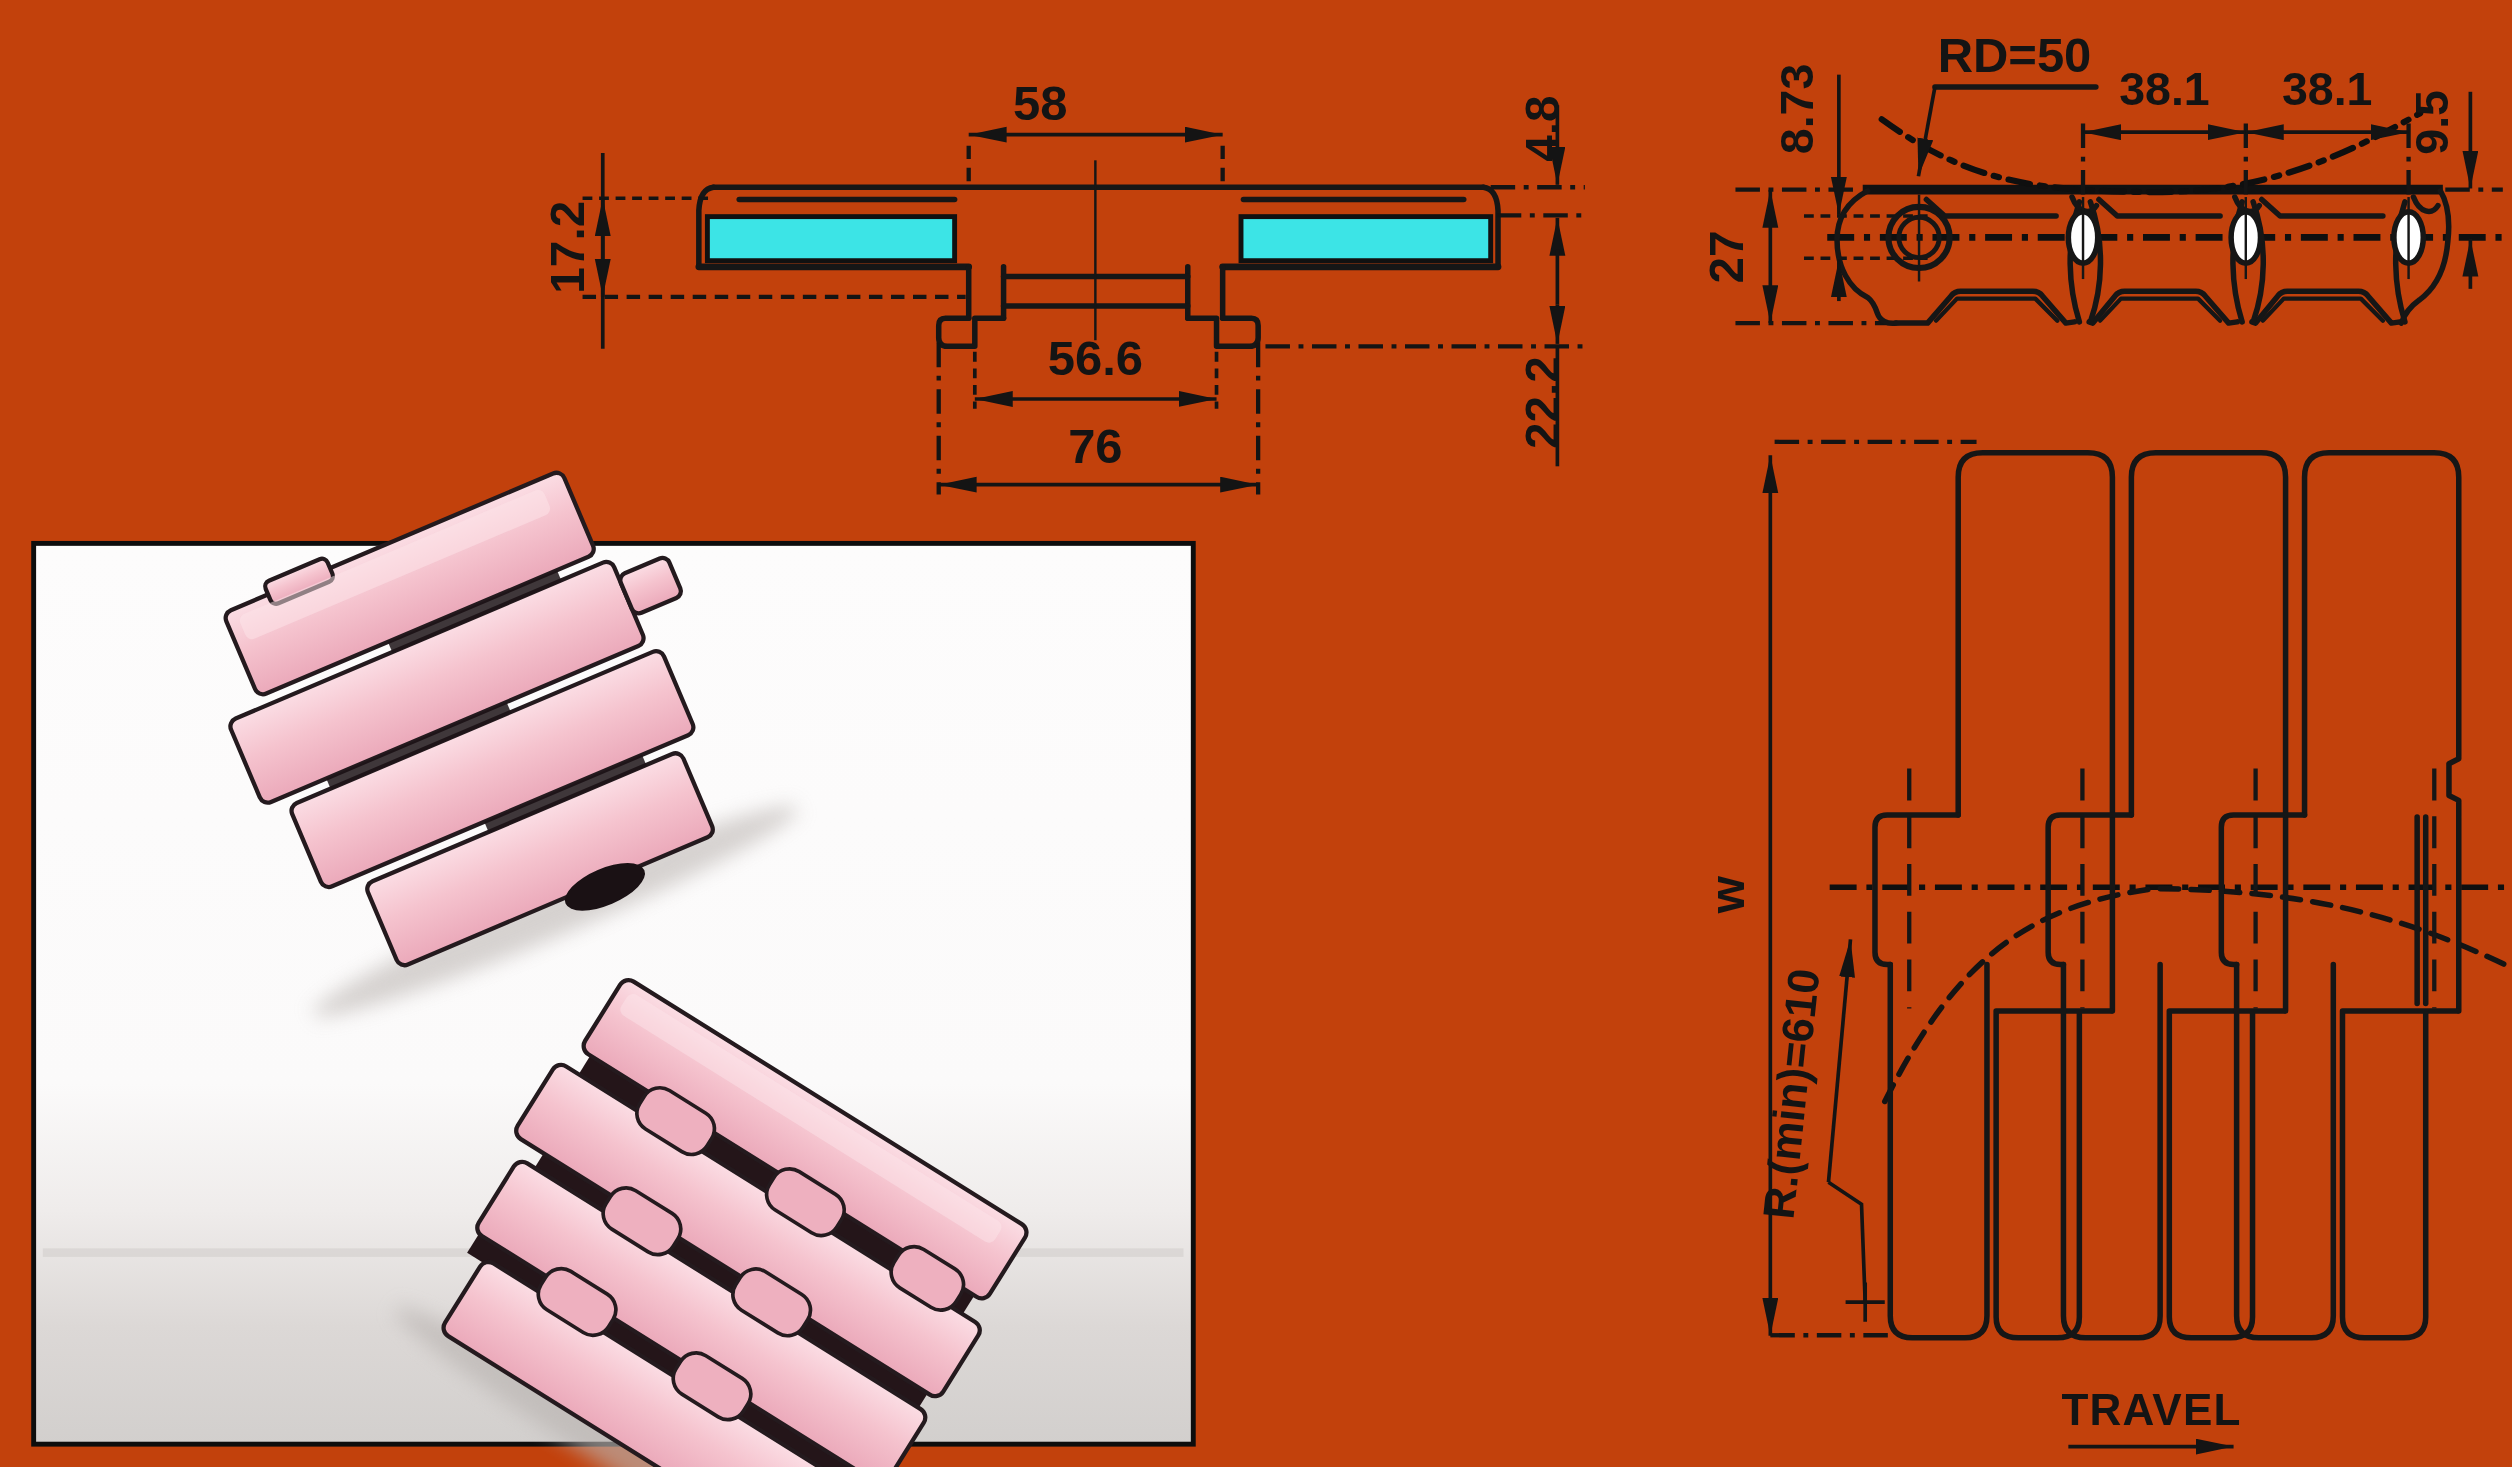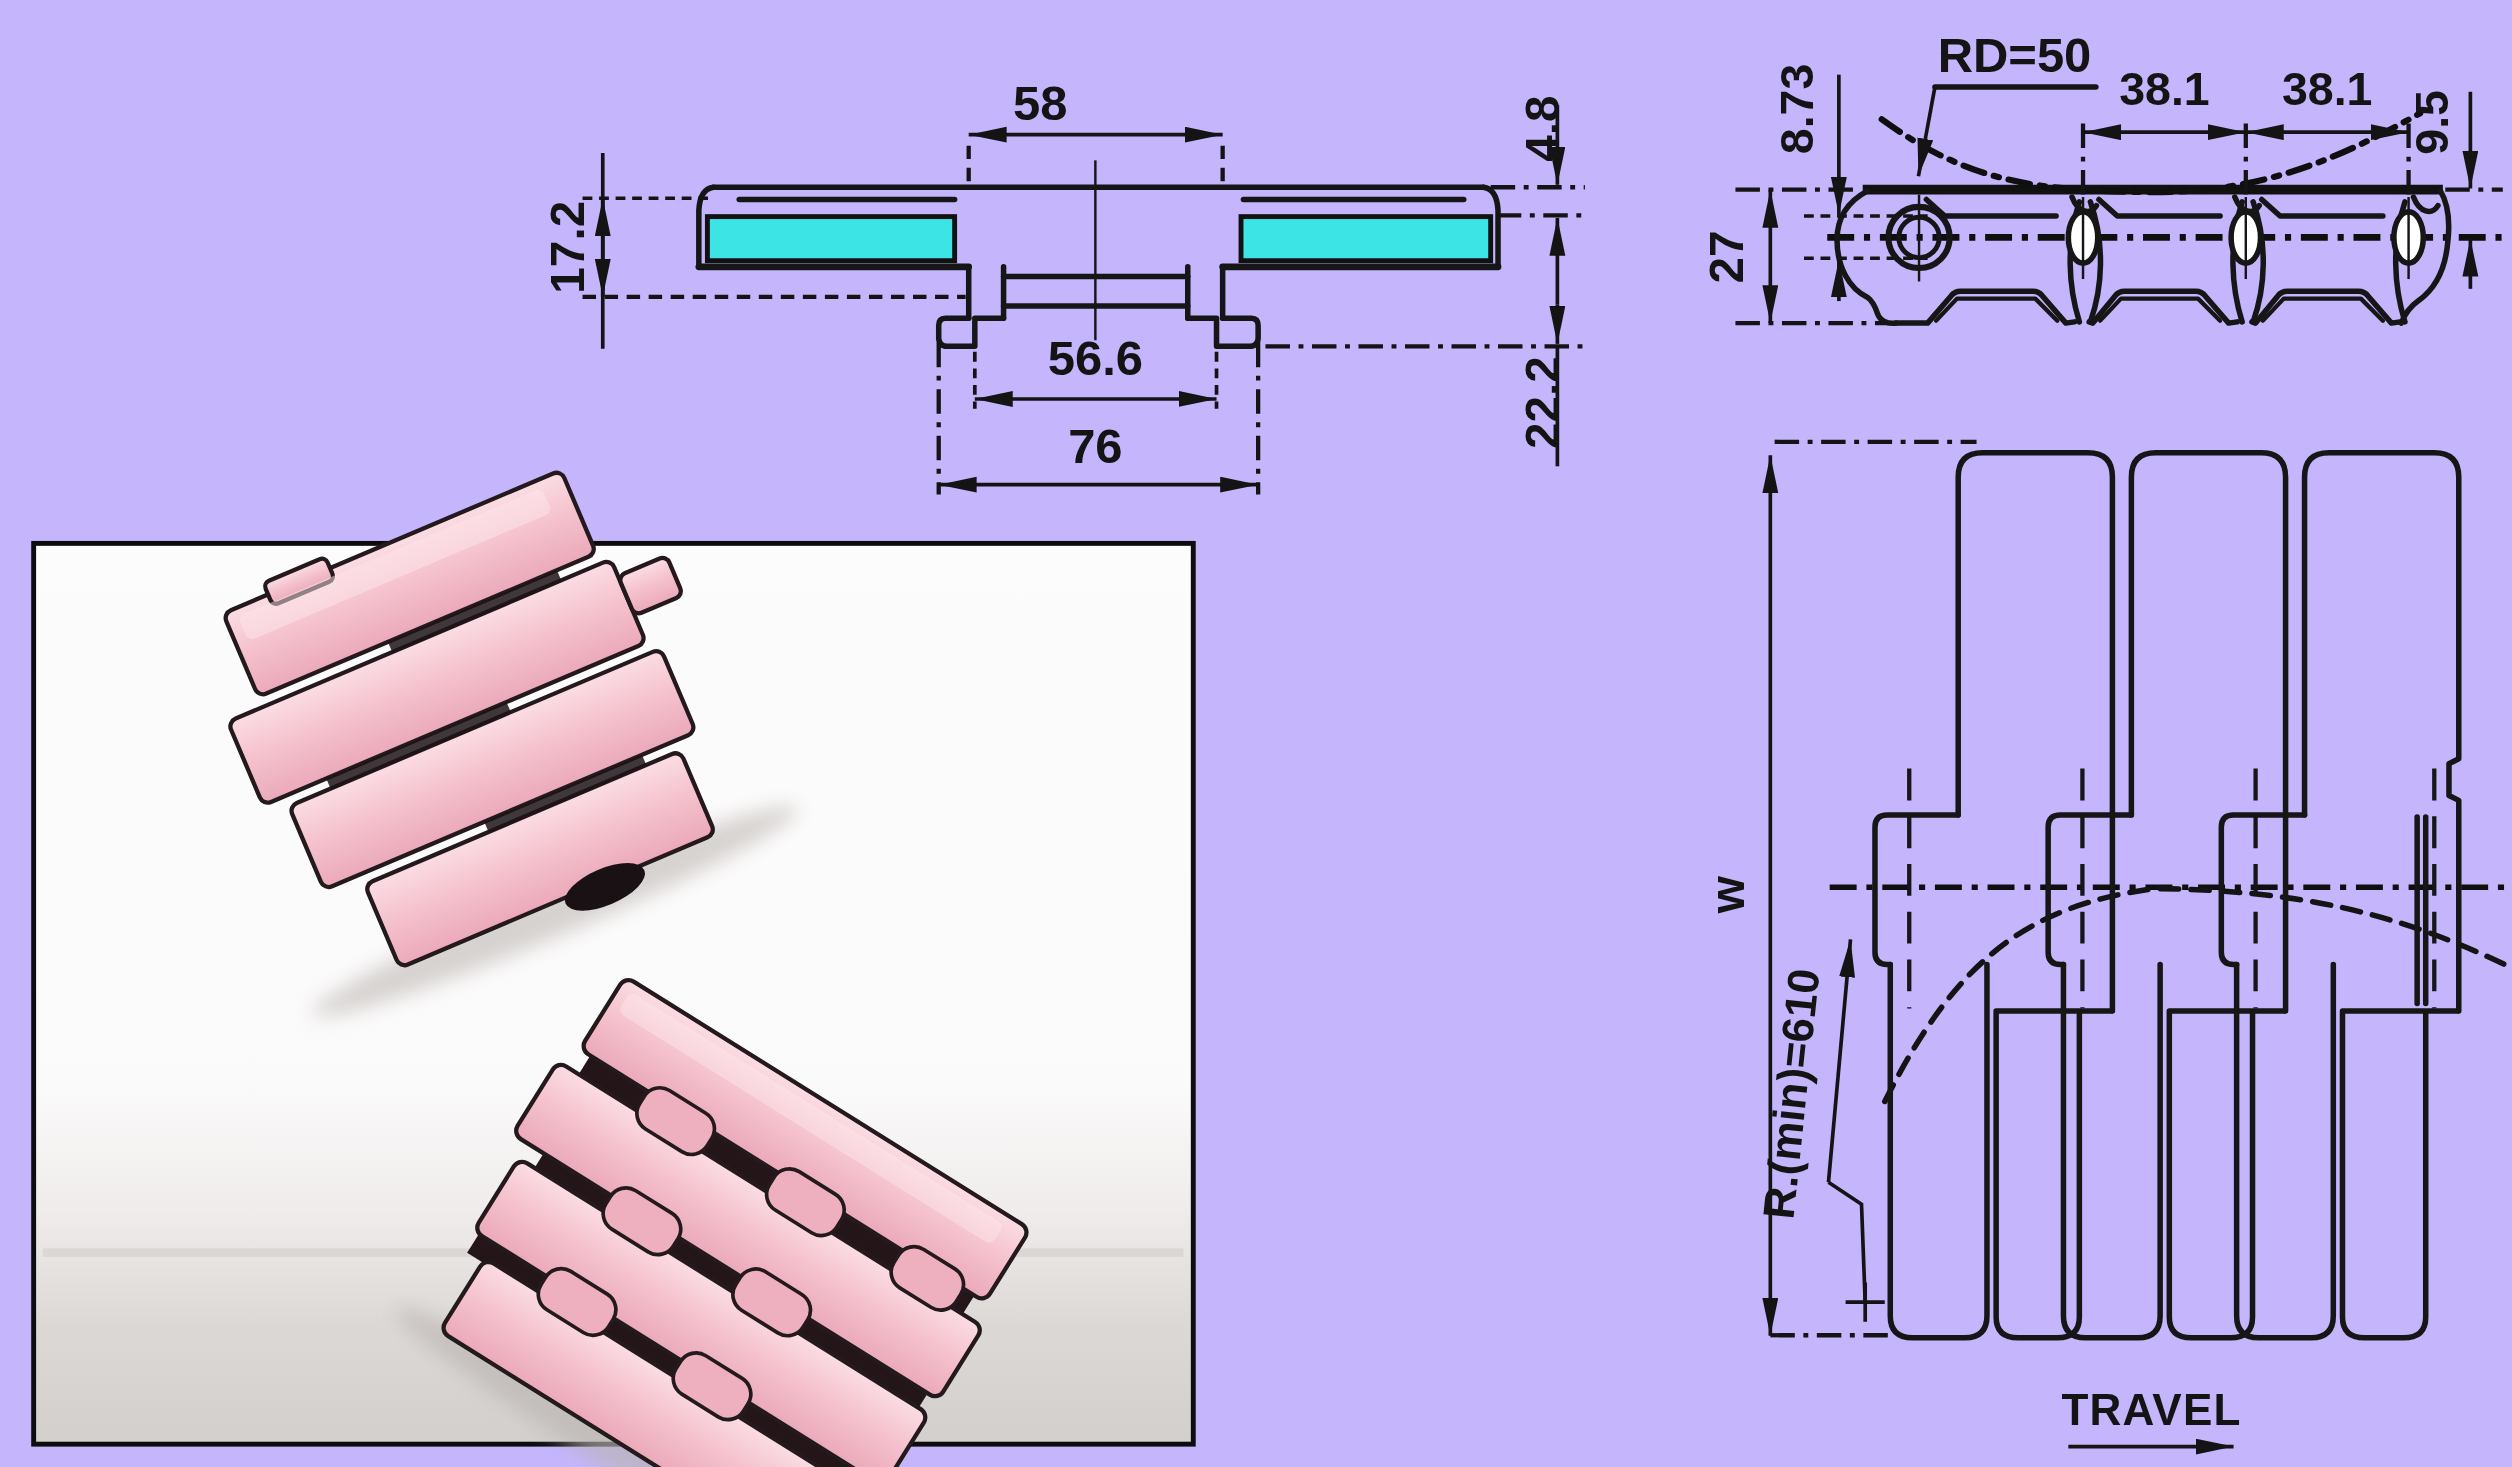--- a/index.html
+++ b/index.html
@@ -1,20 +1,20 @@
 <!DOCTYPE html>
 <html style="font-size:9.8px"><head>
 <meta charset="utf-8">
 <style>
   html,body{margin:0;padding:0;background:#ffffff;}
   .stage{
     position:relative;
     width:100vw;
     height:calc(100vw * 2398 / 4105);
-    background:#c4b5fd;
+    background:#c2410c;
     font-family:"Liberation Sans", sans-serif;
     overflow:hidden;
   }
   svg{display:block;width:100%;height:100%;}
   text{fill:#141414;font-family:"Liberation Sans", sans-serif;font-weight:600;}
   .ln{stroke:#161616;fill:none;stroke-width:9;stroke-linecap:round;stroke-linejoin:round;}
   .lnThick{stroke:#111;fill:none;stroke-width:16;stroke-linecap:butt;}
   .lnThin{stroke:#161616;fill:none;stroke-width:4;}
   .dim{stroke:#141414;fill:none;stroke-width:6;}
   .dashExt{stroke:#141414;fill:none;stroke-width:7;stroke-dasharray:22 14;}

